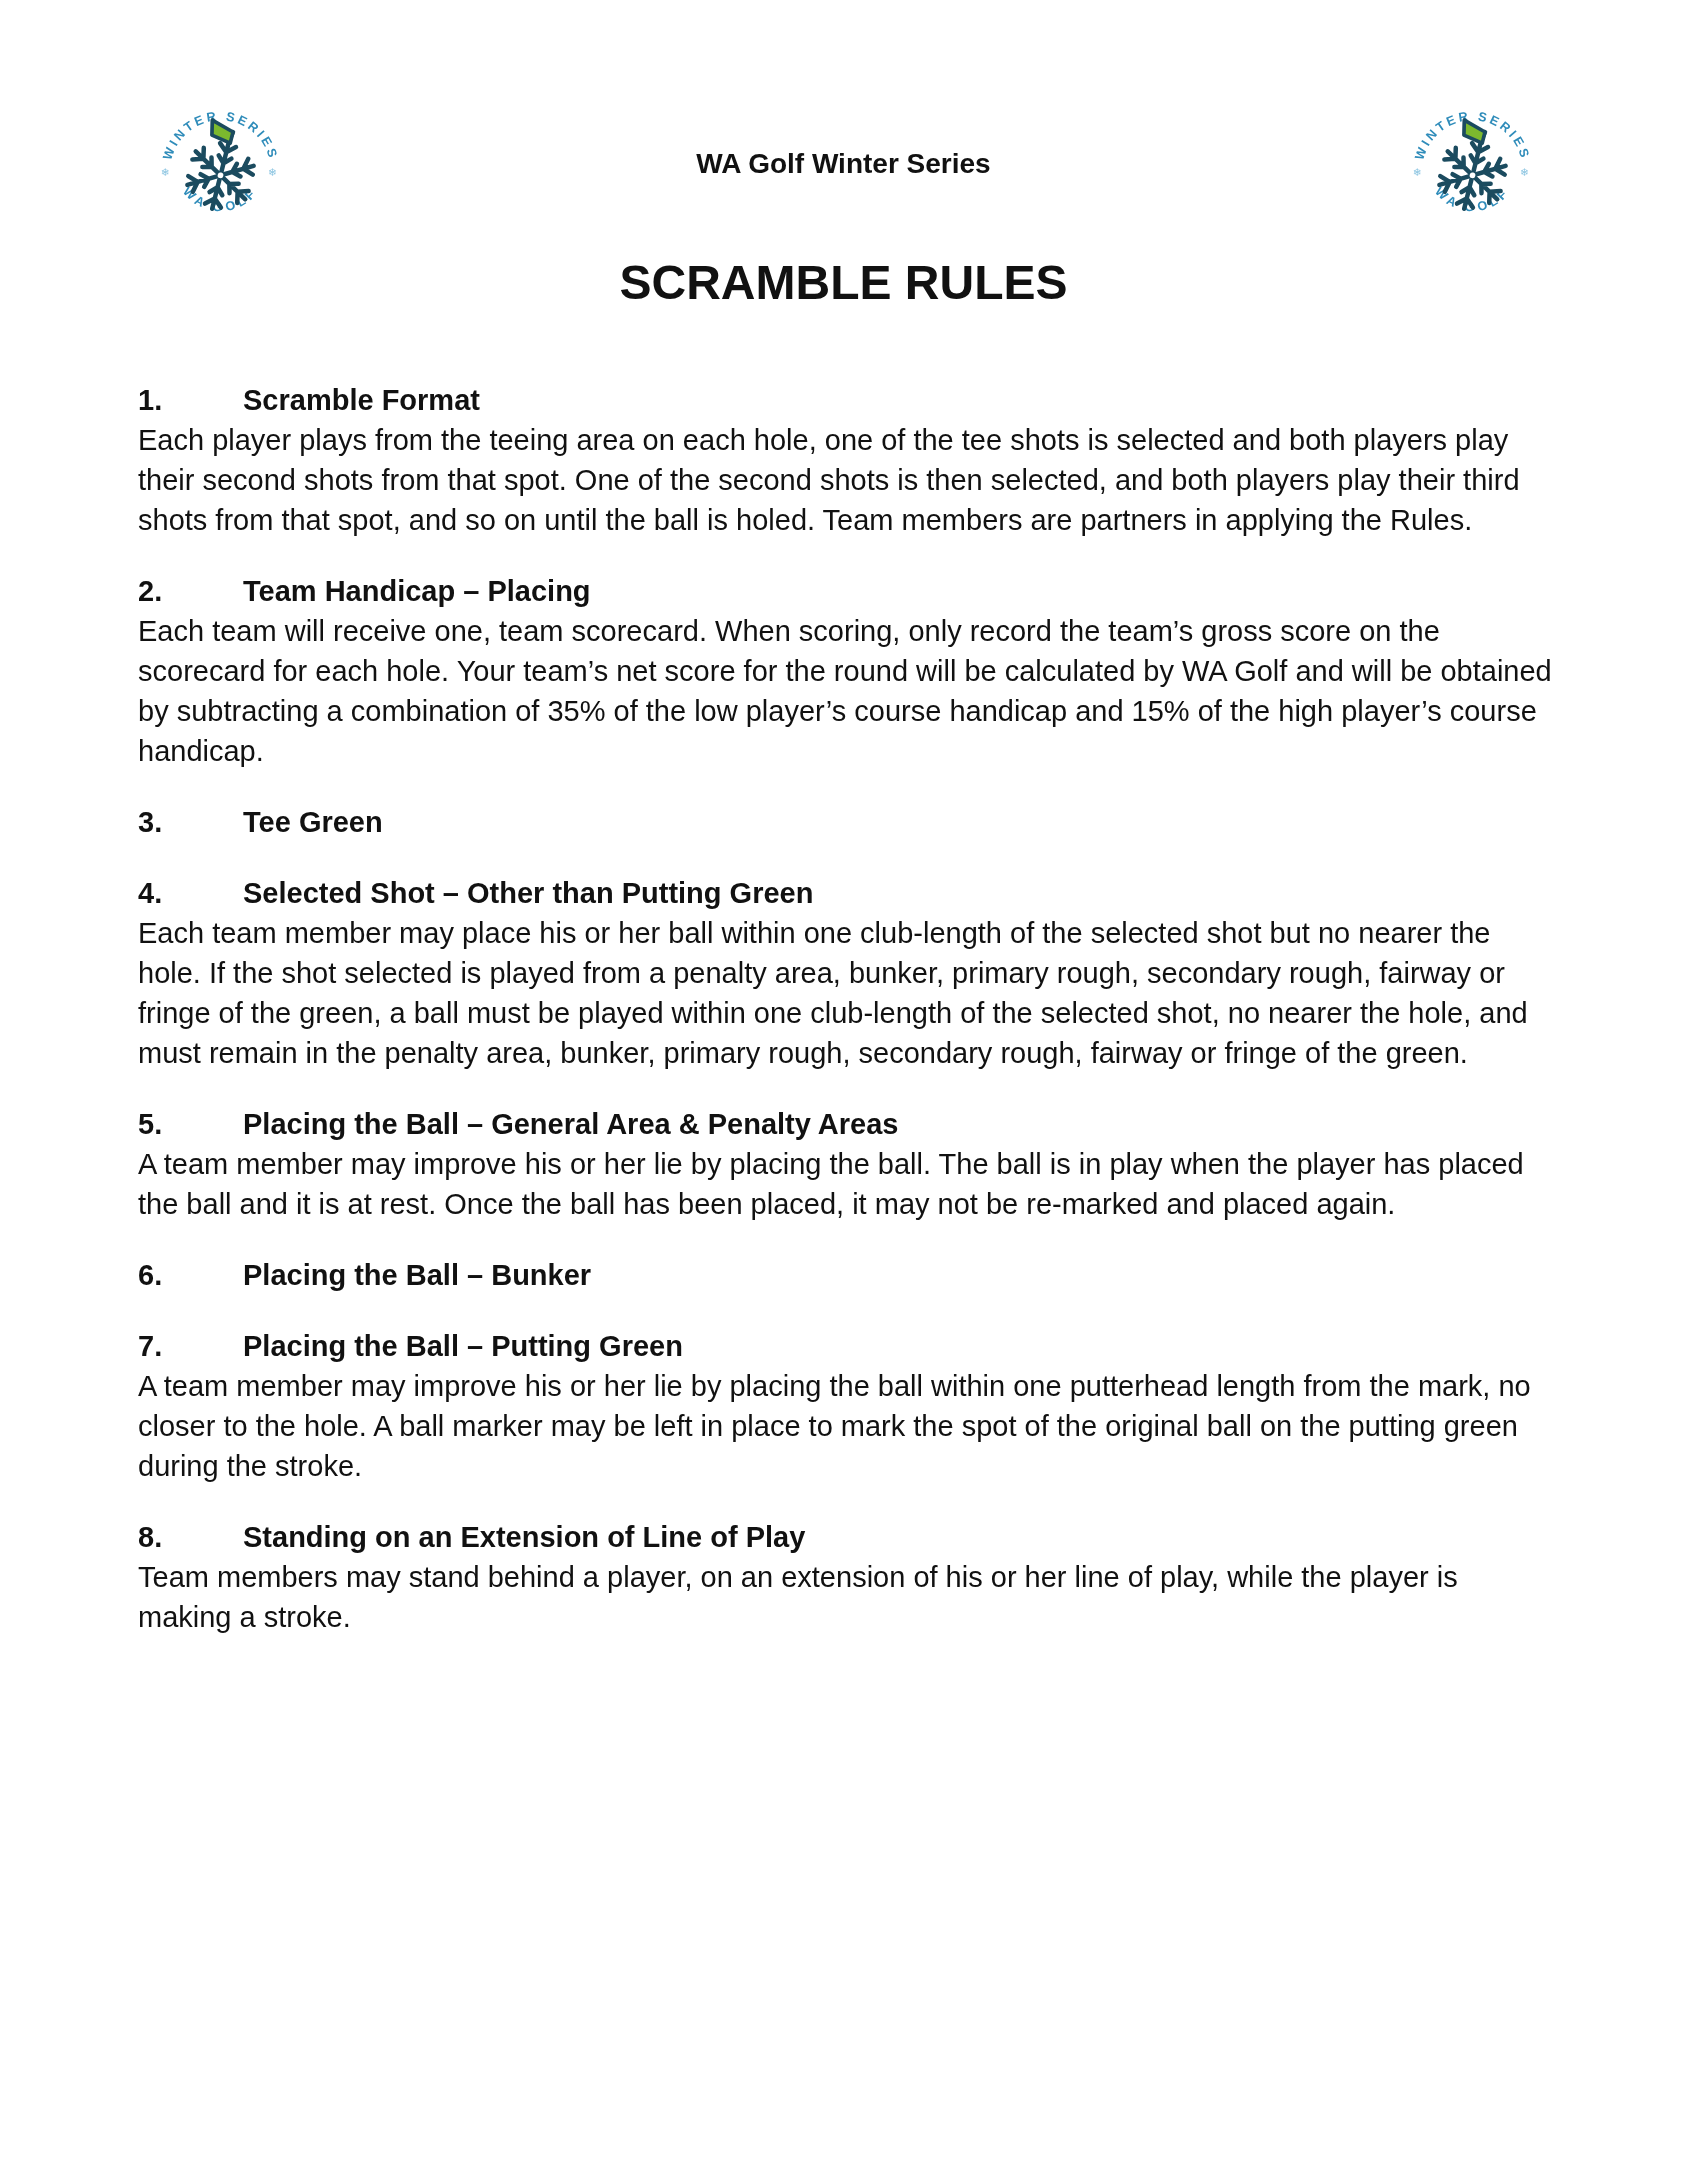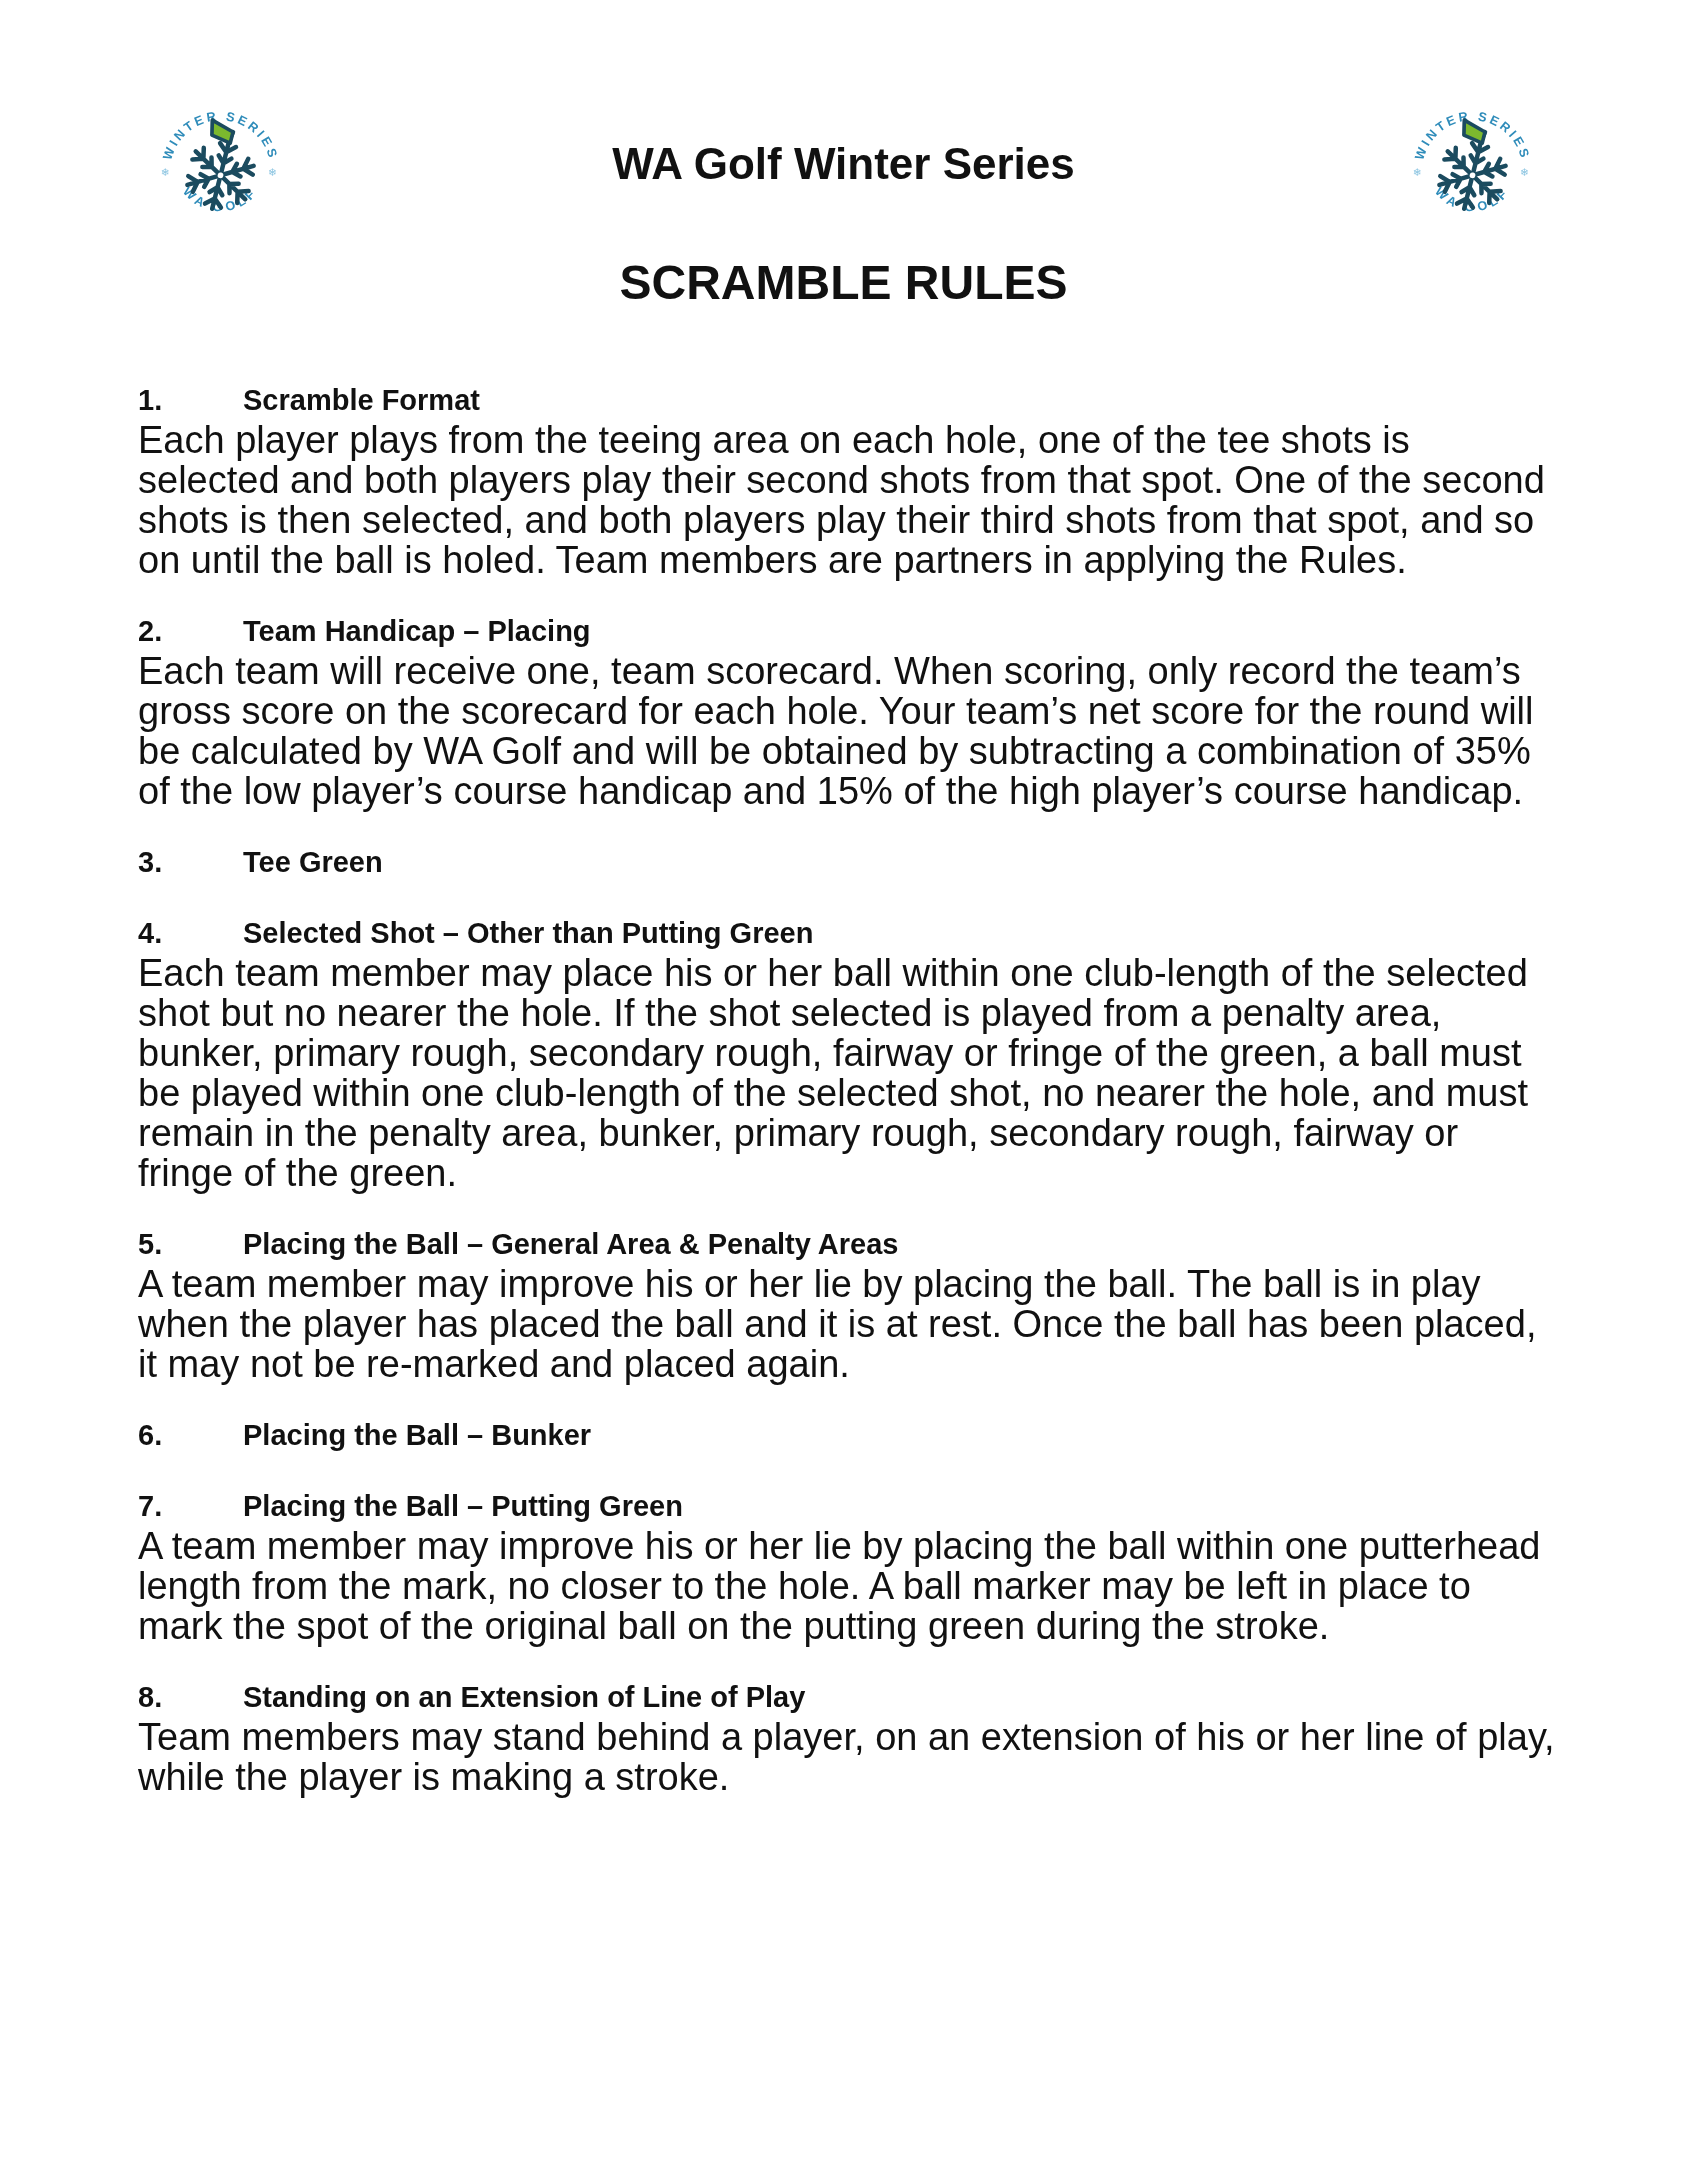--- a/index.html
+++ b/index.html
@@ -16,21 +16,21 @@
   }
   .logo{position:absolute;top:98px;width:123px;height:135px;}
   .logo-left{left:159px;}
   .logo-right{left:1411px;}
   .logo svg{width:100%;height:100%;display:block;}
   .doc-title{
     position:absolute;
     top:143px;left:0;width:100%;
     margin:0;
     text-align:center;
-    font-size:44px;
+    font-size:28px;
     font-weight:bold;
     line-height:42px;
   }
   .doc-subtitle{
     position:absolute;
     top:262px;left:0;width:100%;
     margin:0;
     text-align:center;
     font-size:48px;
     font-weight:bold;
@@ -47,21 +47,21 @@
   .rule-heading{
     display:flex;
     font-weight:bold;
     font-size:29px;
     line-height:40px;
   }
   .rule-num{flex:0 0 105px;}
   .rule-title{flex:1 1 auto;}
   .rule-body{
     margin:0;
-    font-size:38px;
+    font-size:29px;
     line-height:40px;
   }
   .arc-text{font-weight:bold;letter-spacing:3.5px;}
   .arc-text-bottom{font-weight:bold;letter-spacing:5px;}
   .mini-flake{font-size:13px;}
 </style>
 </head>
 <body>
 
 <div class="page">

